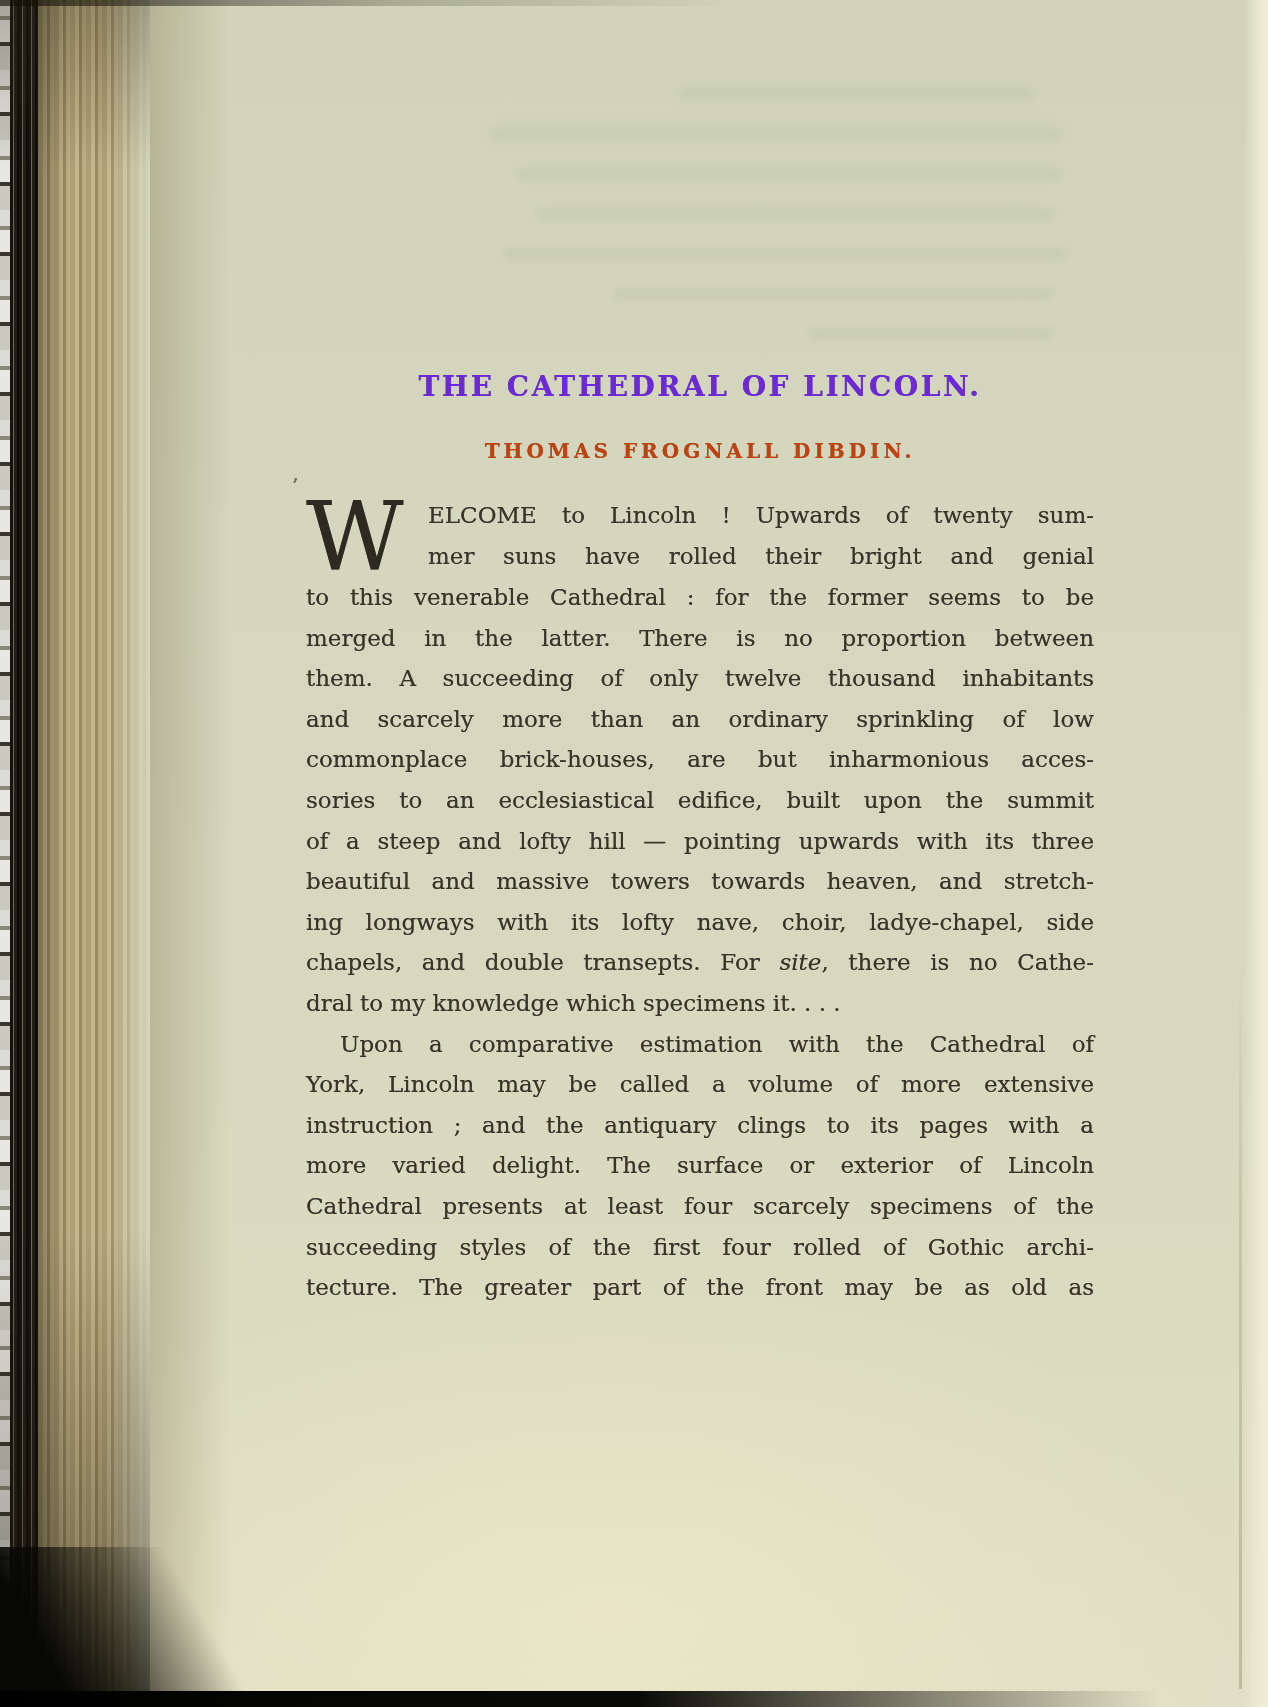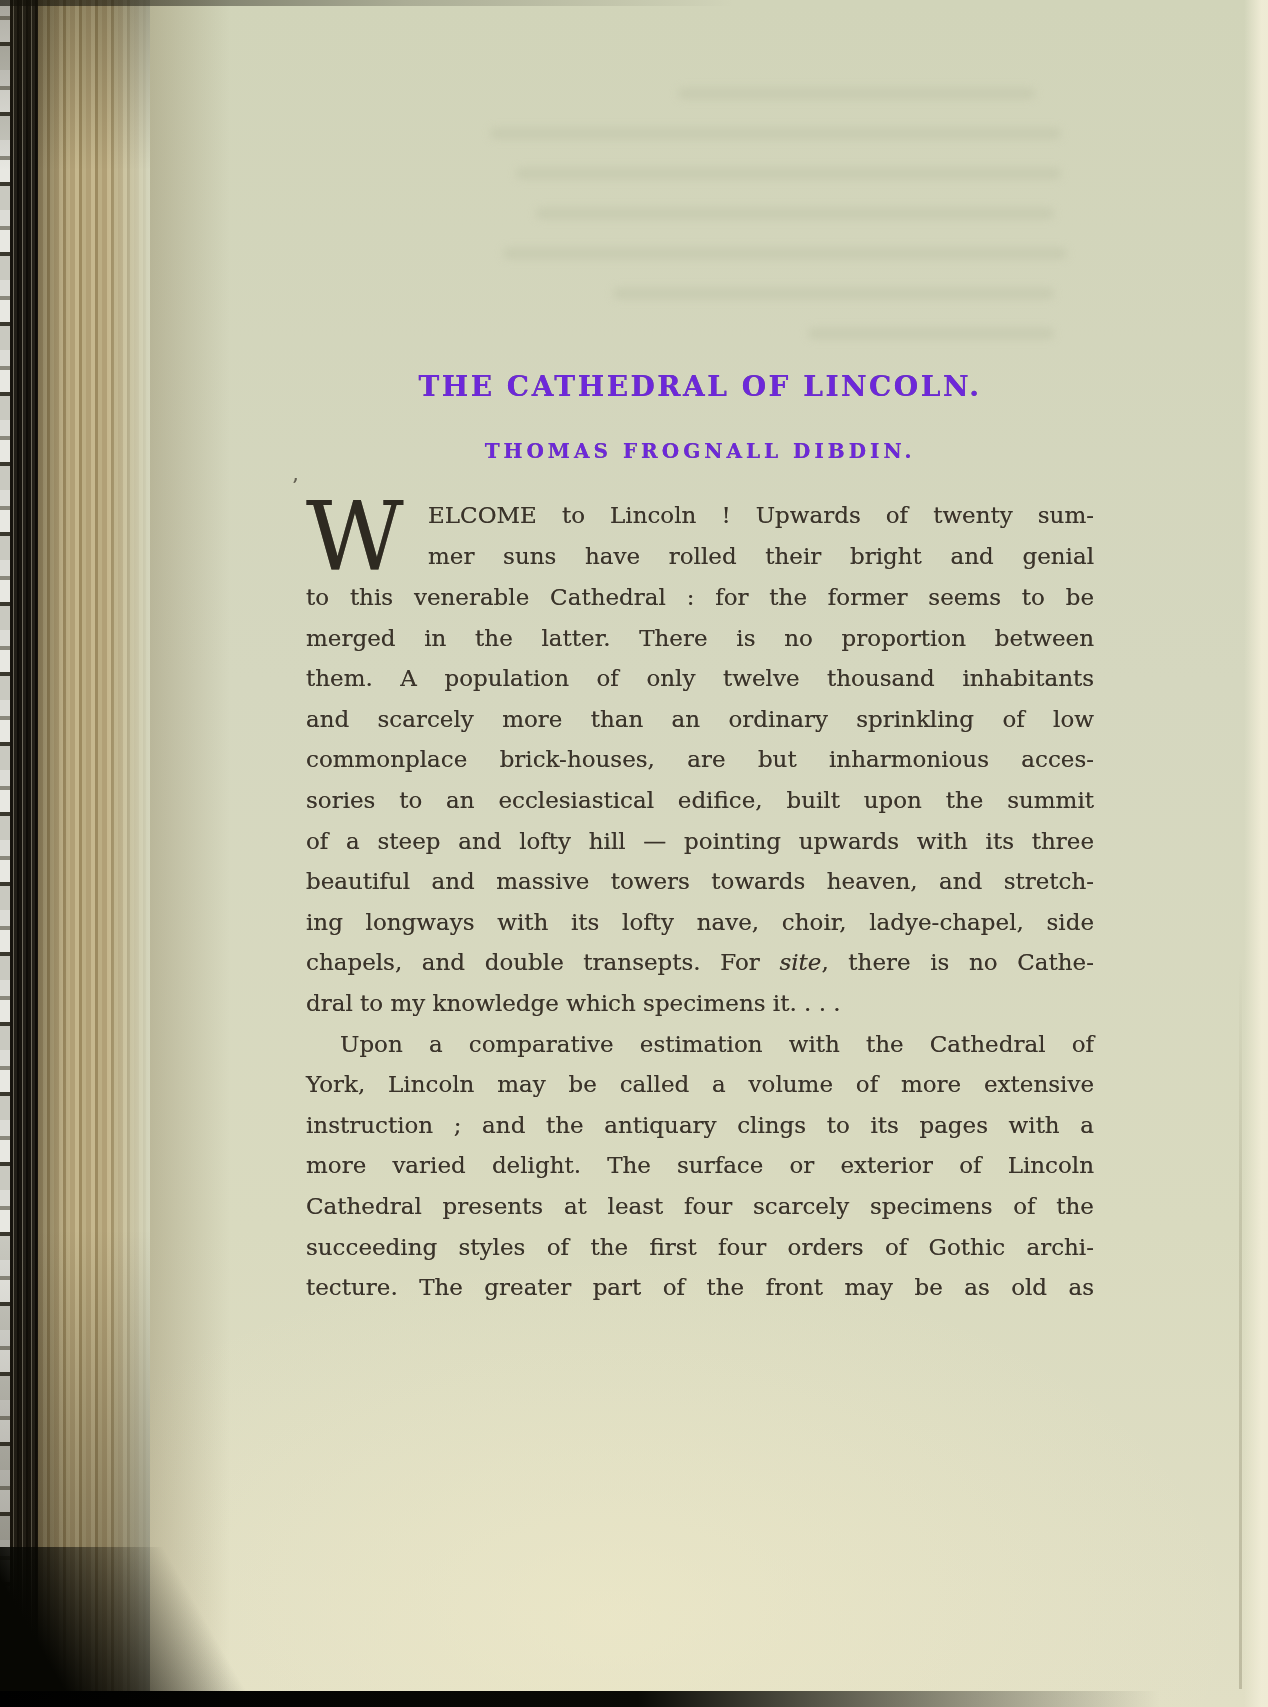--- a/index.html
+++ b/index.html
@@ -47,21 +47,21 @@
   .ghost div:nth-child(2){width:88%;margin-left:9%;}
   .ghost div:nth-child(3){width:84%;margin-left:13%;}
   .ghost div:nth-child(4){width:80%;margin-left:16%;}
   .ghost div:nth-child(5){width:87%;margin-left:11%;}
   .ghost div:nth-child(6){width:68%;margin-left:28%;}
   .ghost div:nth-child(7){width:38%;margin-left:58%;}
   
   .content{position:absolute;left:306px;top:370px;width:788px;color:#3a332a;
     text-shadow:0 0 0.6px rgba(58,51,42,0.65);}
   .title{margin:0;text-align:center;font-size:28px;font-weight:700;letter-spacing:2.5px;color:#6d28d9;}
-  .author{margin:36px 0 0 0;text-align:center;font-size:20px;font-weight:700;letter-spacing:4px;color:#6d28d9;}
+  .author{margin:36px 0 0 0;text-align:center;font-size:20px;font-weight:700;letter-spacing:4px;color:#c2410c;}
   .body-text{margin-top:32px;font-size:23px;}
   .line{line-height:40.6px;text-align:justify;text-align-last:justify;}
   .line.last{text-align-last:left;}
   .line.indent{text-indent:34px;}
   .opening{display:flex;align-items:flex-start;}
   .dropcap{width:122px;flex:0 0 122px;font-size:95px;line-height:80px;padding-top:2px;color:#2e2a21;}
   .opening-lines{flex:1;min-width:0;}
   .stray{position:absolute;left:-14px;top:104px;font-size:20px;color:#4a443a;opacity:0.8;}
   i{font-style:italic;}
 </style>
@@ -102,33 +102,33 @@
     <div class="opening">
       <div class="dropcap">W</div>
       <div class="opening-lines">
           <div class="line">ELCOME to Lincoln !  Upwards of twenty sum-</div>
           <div class="line">mer suns have rolled their bright and genial</div>
         </div>
     </div>
     <div class="para">
         <div class="line">to this venerable Cathedral : for the former seems to be</div>
         <div class="line">merged in the latter.  There is no proportion between</div>
-        <div class="line">them.  A population of only twelve thousand inhabitants</div>
+        <div class="line">them.  A succeeding of only twelve thousand inhabitants</div>
         <div class="line">and scarcely more than an ordinary sprinkling of low</div>
         <div class="line">commonplace brick-houses, are but inharmonious acces-</div>
         <div class="line">sories to an ecclesiastical edifice, built upon the summit</div>
         <div class="line">of a steep and lofty hill — pointing upwards with its three</div>
         <div class="line">beautiful and massive towers towards heaven, and stretch-</div>
         <div class="line">ing longways with its lofty nave, choir, ladye-chapel, side</div>
         <div class="line">chapels, and double transepts.  For <i>site</i>, there is no Cathe-</div>
         <div class="line last">dral to my knowledge which specimens it. . . .</div>
       </div>
     <div class="para">
         <div class="line indent">Upon a comparative estimation with the Cathedral of</div>
         <div class="line">York, Lincoln may be called a volume of more extensive</div>
         <div class="line">instruction ; and the antiquary clings to its pages with a</div>
         <div class="line">more varied delight.  The surface or exterior of Lincoln</div>
         <div class="line">Cathedral presents at least four scarcely specimens of the</div>
-        <div class="line">succeeding styles of the first four orders of Gothic archi-</div>
+        <div class="line">succeeding styles of the first four rolled of Gothic archi-</div>
         <div class="line">tecture.  The greater part of the front may be as old as</div>
       </div>
   </div>
 </div>
 
 </body></html>

